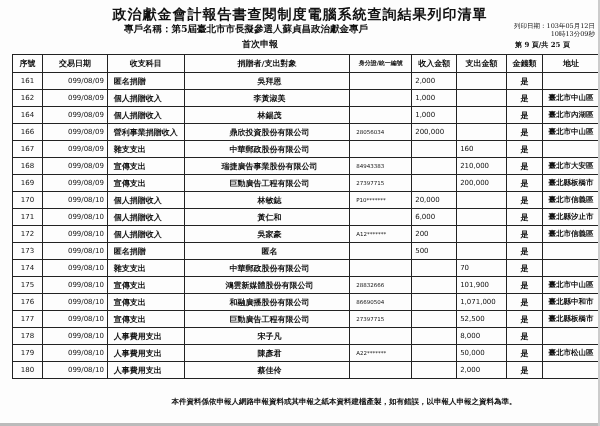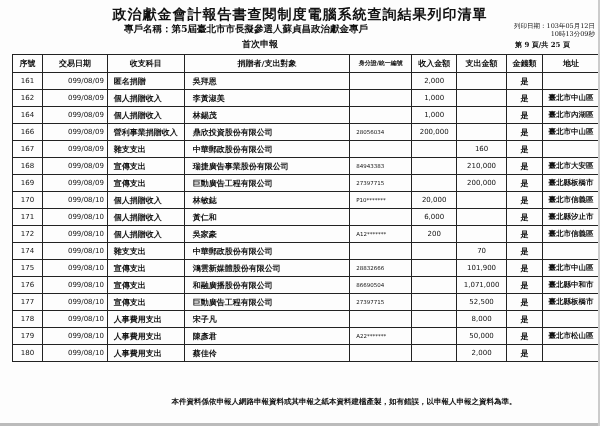--- a/index.html
+++ b/index.html
@@ -25,23 +25,23 @@
     position:absolute; top:54px; left:12px; border-collapse:collapse;
     font-size:8px; table-layout:fixed;
   }
   table.ledger th, table.ledger td {
     border:1px solid #222; height:16px; padding:0 3px; white-space:nowrap; overflow:hidden;
   }
   table.ledger th { font-weight:bold; font-size:8px; text-align:center; height:17px; }
   table.ledger td.seq { text-align:center; font-family:"DejaVu Sans", sans-serif; font-size:7px; }
   table.ledger td.date { font-family:"DejaVu Sans", sans-serif; font-size:7px;padding-left:25px; }
   table.ledger td.cat { text-align:left; font-weight:bold; padding-left:6px; }
-  table.ledger td.party { text-align:left; padding-left:8px; font-weight:bold; }
+  table.ledger td.party { text-align:center; padding-left:8px; font-weight:bold; }
   table.ledger td.idno { text-align:left; font-family:"DejaVu Sans", sans-serif; font-size:5.5px; padding-left:6px; }
-  table.ledger td.amt { text-align:center; font-family:"DejaVu Sans", sans-serif; font-size:7px; }
+  table.ledger td.amt { text-align:left; font-family:"DejaVu Sans", sans-serif; font-size:7px; }
   table.ledger td.flag { text-align:center; font-weight:bold; }
   table.ledger td.addr { text-align:center; font-weight:bold; font-size:7.5px; }
   th.id-col { font-size:6px !important; }
   .footer-note {
     position:absolute; top:397px; left:0; width:600px; text-align:center;
     font-size:7.5px; font-weight:bold;padding-left:44px;
   }
   .bottom-edge { position:absolute; top:423px; left:0; width:600px; height:3px; background:#bbb; }
   .right-edge { position:absolute; top:0; left:598px; width:2px; height:426px; background:#ccc; }
 </style>
@@ -187,20 +187,31 @@
         <td class="date">099/08/10</td>
         <td class="cat">個人捐贈收入</td>
         <td class="party">吳家豪</td>
         <td class="idno">A12*******</td>
         <td class="amt">200</td>
         <td class="amt"></td>
         <td class="flag">是</td>
         <td class="addr">臺北市信義區</td>
       </tr>
       <tr>
+        <td class="seq">173</td>
+        <td class="date">099/08/10</td>
+        <td class="cat">匿名捐贈</td>
+        <td class="party">匿名</td>
+        <td class="idno"></td>
+        <td class="amt">500</td>
+        <td class="amt"></td>
+        <td class="flag">是</td>
+        <td class="addr"></td>
+      </tr>
+      <tr>
         <td class="seq">174</td>
         <td class="date">099/08/10</td>
         <td class="cat">雜支支出</td>
         <td class="party">中華郵政股份有限公司</td>
         <td class="idno"></td>
         <td class="amt"></td>
         <td class="amt">70</td>
         <td class="flag">是</td>
         <td class="addr"></td>
       </tr>

